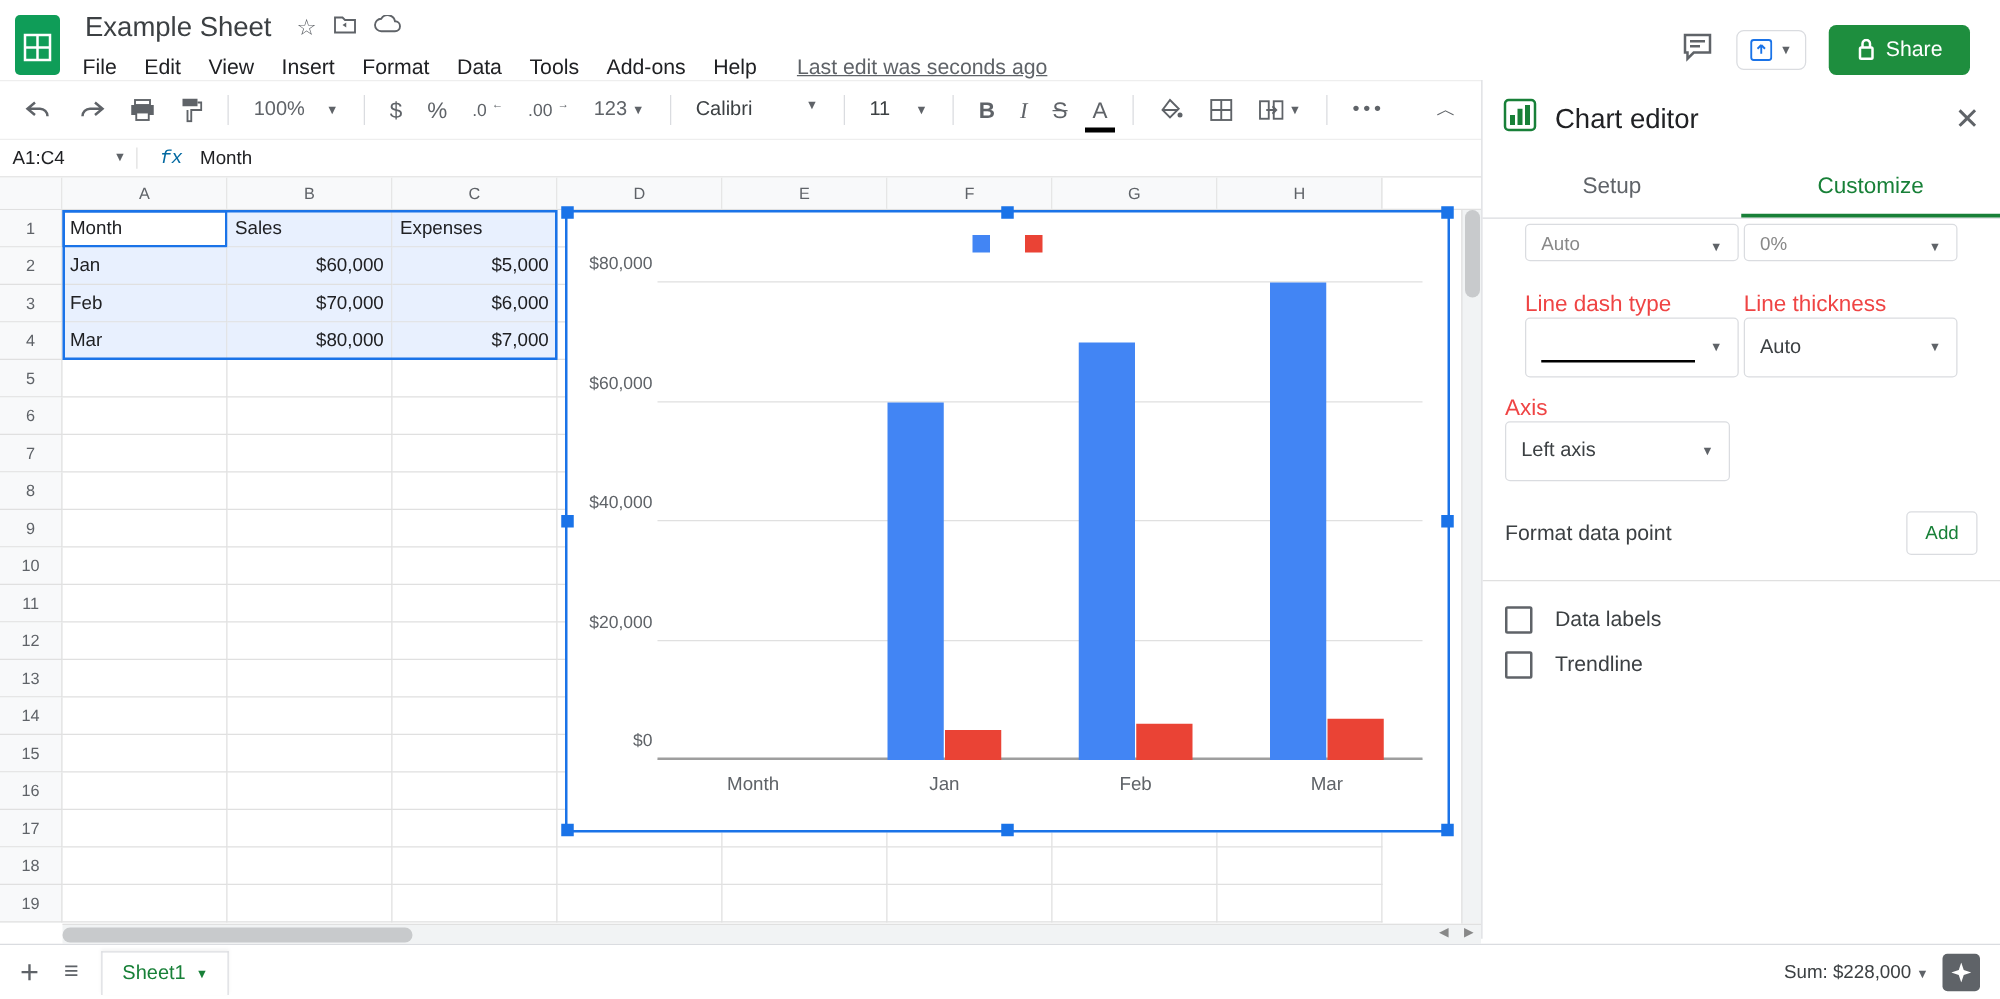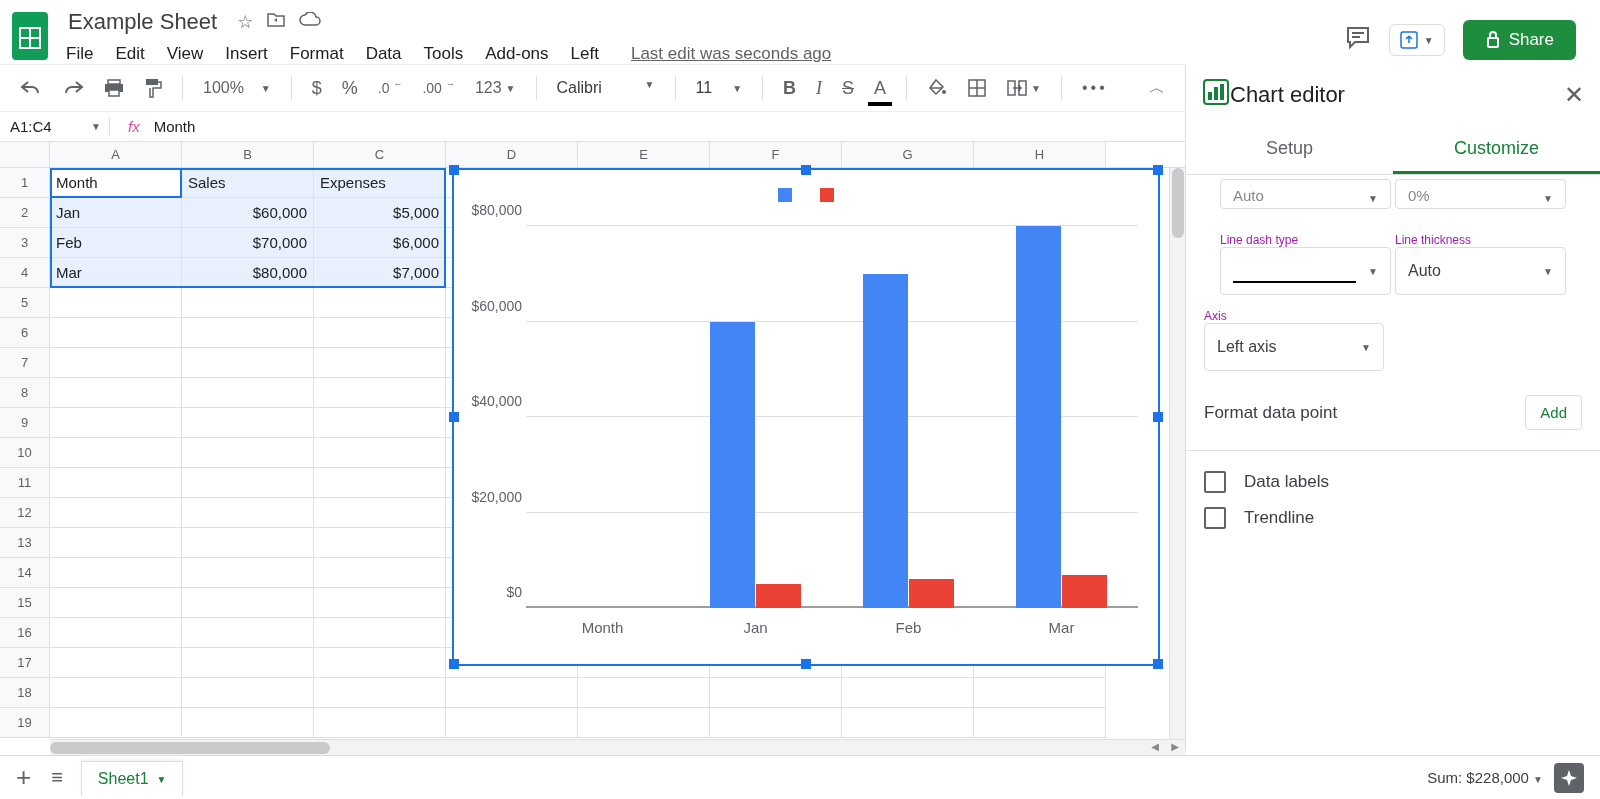--- a/index.html
+++ b/index.html
@@ -21,21 +21,21 @@
   .toolbar { border-top:1px solid #eee; border-bottom:1px solid #eee; height:48px; display:flex; align-items:center; padding:0 14px; gap:8px; color:#5f6368;}
   .tb-sep { width:1px; height:24px; background:#dadce0; margin:0 6px; }
   .tb-item { font-size:16px; padding:4px 6px; display:flex; align-items:center; gap:4px;}
   .tb-dropdown { font-size:10px; color:#5f6368; }
   .font-select { min-width:110px; font-size:16px; color:#3c4043; display:flex; justify-content:space-between; align-items:flex-start;}
   .size-select { min-width:40px; font-size:16px; color:#3c4043; display:flex; justify-content:space-between; align-items:center; gap:20px;}
   .text-underline-a { position:relative; }
   .text-underline-a::after { content:""; position:absolute; left:0; right:0; bottom:-3px; height:4px; background:#000;}
   .formula-bar { height:30px; border-bottom:1px solid #e0e0e0; display:flex; align-items:center; font-size:15px;}
   .name-box { width:110px; border-right:1px solid #e0e0e0; padding-left:10px; display:flex; align-items:center; justify-content:space-between; padding-right:8px;}
-  .fx { font-style:italic; color:#ec4899; padding:0 14px 0 18px; }
+  .fx { font-style:italic; color:#0369a1; padding:0 14px 0 18px;font-family:Liberation Mono, monospace; }
   .grid-area { flex:1; position:relative; overflow:hidden;}
   .col-headers { display:flex; height:26px; border-bottom:1px solid #e0e0e0;}
   .rh-corner { width:50px; border-right:1px solid #e0e0e0; background:#f8f9fa;}
   .col-h { text-align:center; font-size:13px; color:#5f6368; border-right:1px solid #e0e0e0; background:#f8f9fa; line-height:26px;}
   .colA,.colB,.colC{width:132px;} .colD,.colE,.colF,.colG,.colH{width:132px;}
   .rows {}
   .row { display:flex; height:30px; }
   .row-h { width:50px; text-align:center; font-size:13px; color:#5f6368; border-right:1px solid #e0e0e0; border-bottom:1px solid #e0e0e0; background:#f8f9fa; line-height:30px;}
   .cell { width:132px; border-right:1px solid #e0e0e0; border-bottom:1px solid #e0e0e0; padding:0 6px; font-size:15px; line-height:30px; overflow:hidden; white-space:nowrap;}
   .cell.num { text-align:right; }
@@ -47,27 +47,27 @@
   .legend { display:flex; justify-content:center; gap:28px; margin-top:8px;}
   .legend-sw { width:14px; height:14px; display:inline-block;}
   .plot { position:absolute; left:62px; right:10px; top:46px; bottom:46px;}
   .ytick { position:absolute; left:-62px; width:58px; text-align:right; font-size:14px; color:#5f6368; transform:translateY(-50%);}
   .gridline { position:absolute; left:0; right:0; height:1px; background:#e0e0e0;}
   .xtick { position:absolute; bottom:-28px; font-size:15px; color:#5f6368; transform:translateX(-50%);}
   .bar { position:absolute; bottom:0;}
   .xaxis { position:absolute; left:0; right:0; bottom:0; height:2px; background:#9e9e9e;}
   .sidepanel { width:415px; border-left:1px solid #dadce0; display:flex; flex-direction:column;}
   .sidepanel.fullh { height: calc(799px - 64px - 48px); position:relative;}
-  .sp-header { display:flex; align-items:center; padding:14px 16px; font-size:22px; font-weight:400;}
+  .sp-header { display:flex; align-items:center; padding:14px 16px; gap:14px; font-size:22px; font-weight:400;}
   .sp-tabs { display:flex; border-bottom:1px solid #dadce0;}
   .sp-tab { flex:1; text-align:center; padding:12px 0; font-size:18px; color:#5f6368;}
   .sp-tab.active { color:#188038; border-bottom:3px solid #188038; font-weight:500;}
   .sp-body { padding:4px 18px; overflow:auto; flex:1;}
   .sp-row { display:flex; gap:4px; margin:10px 16px;}
-  .sp-label { font-size:12px; color:#a21caf; margin-top:14px;}
+  .sp-label { font-size:18px; color:#ef4444; margin-top:14px;}
   .sp-select { border:1px solid #dadce0; border-radius:4px; height:48px; display:flex; align-items:center; justify-content:space-between; padding:0 12px; font-size:16px; color:#3c4043; flex:1;}
   .sp-section-title { font-size:17px; font-weight:500; color:#3c4043; margin-top:24px; display:flex; justify-content:space-between; align-items:center;}
   .add-btn { border:1px solid #dadce0; border-radius:4px; padding:8px 14px; color:#188038; font-size:15px; font-weight:500;}
   .sp-hr { height:1px; background:#e0e0e0; margin:20px -18px;}
   .cb-row { display:flex; align-items:center; gap:18px; font-size:17px; color:#3c4043; margin:14px 0;}
   .cb { width:22px; height:22px; border:2px solid #5f6368; border-radius:2px;}
   .bottom-bar { position:absolute; left:0; right:0; bottom:0; height:44px; border-top:1px solid #dadce0; display:flex; align-items:center; padding:0 16px; background:#fff;}
   .sheet-tab { background:#fff; border:1px solid #dadce0; border-bottom:none; border-radius:0; padding:8px 16px; color:#188038; font-size:16px; font-weight:500; display:flex; align-items:center; gap:8px; margin-left:18px; position:relative; top:1px; box-shadow: inset 0 -3px 0 #fff, 0 -2px 3px rgba(0,0,0,.05);}
   .status-right { margin-left:auto; display:flex; align-items:center; gap:11px; font-size:15px; color:#3c4043;}
   .explore { width:30px; height:30px; background:#5f6368; border-radius:4px; display:flex; align-items:center; justify-content:center;}
@@ -107,21 +107,21 @@
     </div>
     <div class="menubar">
       <span>File</span>
       <span>Edit</span>
       <span>View</span>
       <span>Insert</span>
       <span>Format</span>
       <span>Data</span>
       <span>Tools</span>
       <span>Add-ons</span>
-      <span>Left</span>
+      <span>Help</span>
       <span class="last-edit" style="margin-left:10px;">Last edit was seconds ago</span>
     </div>
   </div>
   <div class="title-right">
     <span class="comments-icon"><svg width="26" height="26" viewBox="0 0 26 26">
           <path d="M3 3h20v14H10l-5 5V17H3z" fill="none" stroke="#5f6368" stroke-width="2"></path>
           <line x1="7" y1="8" x2="19" y2="8" stroke="#5f6368" stroke-width="2"></line>
           <line x1="7" y1="12" x2="15" y2="12" stroke="#5f6368" stroke-width="2"></line>
         </svg></span>
     <div class="present-btn">

